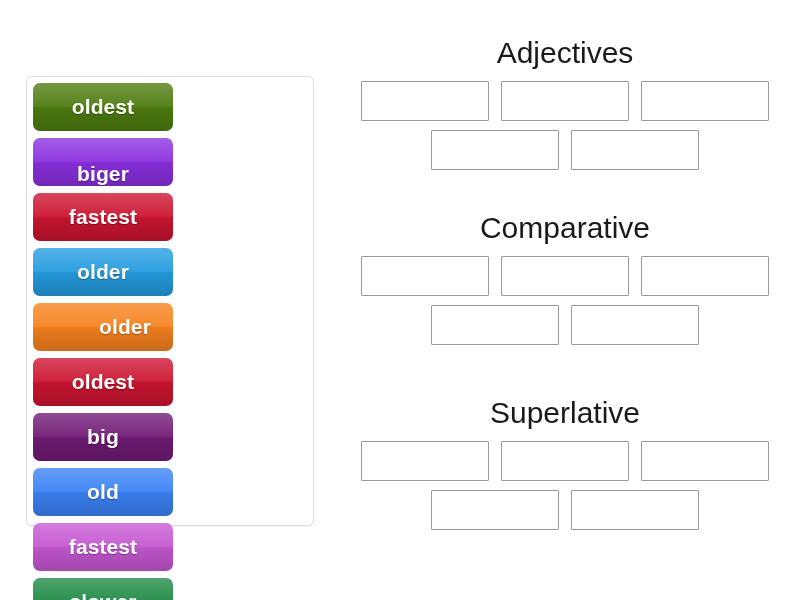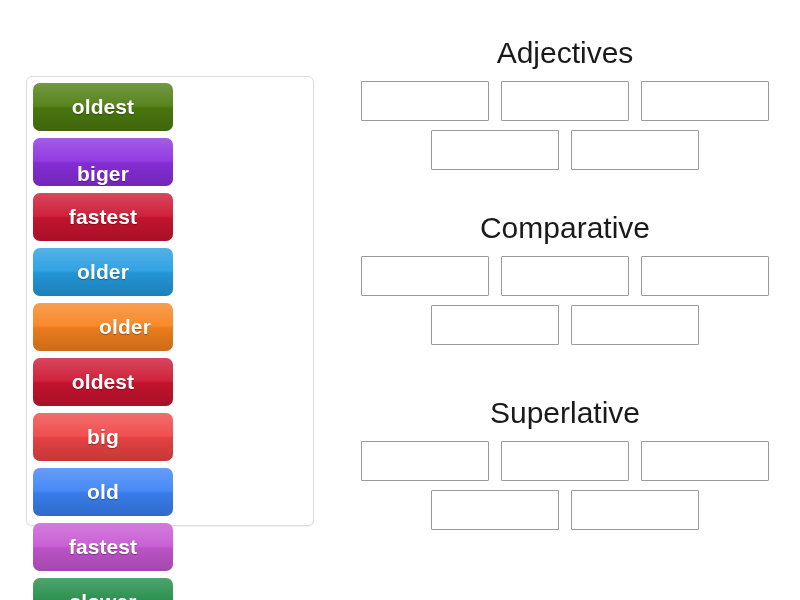--- a/index.html
+++ b/index.html
@@ -124,21 +124,21 @@
       </div>
       <div class="tile" style="background: rgb(36, 156, 224);">
         <span class="tile-label">older</span>
       </div>
       <div class="tile" style="background: rgb(247, 130, 30); padding-left: 44px;">
         <span class="tile-label">older</span>
       </div>
       <div class="tile" style="background: rgb(204, 20, 48);">
         <span class="tile-label">oldest</span>
       </div>
-      <div class="tile" style="background: #ef4444; text-align: center;">
+      <div class="tile" style="background: #701a75; text-align: center;">
         <span class="tile-label">big</span>
       </div>
       <div class="tile" style="background: #3b82f6;">
         <span class="tile-label">old</span>
       </div>
       <div class="tile" style="background: rgb(198, 87, 210);">
         <span class="tile-label">fastest</span>
       </div>
       <div class="tile" style="background: rgb(29, 138, 68);">
         <span class="tile-label">slower</span>

